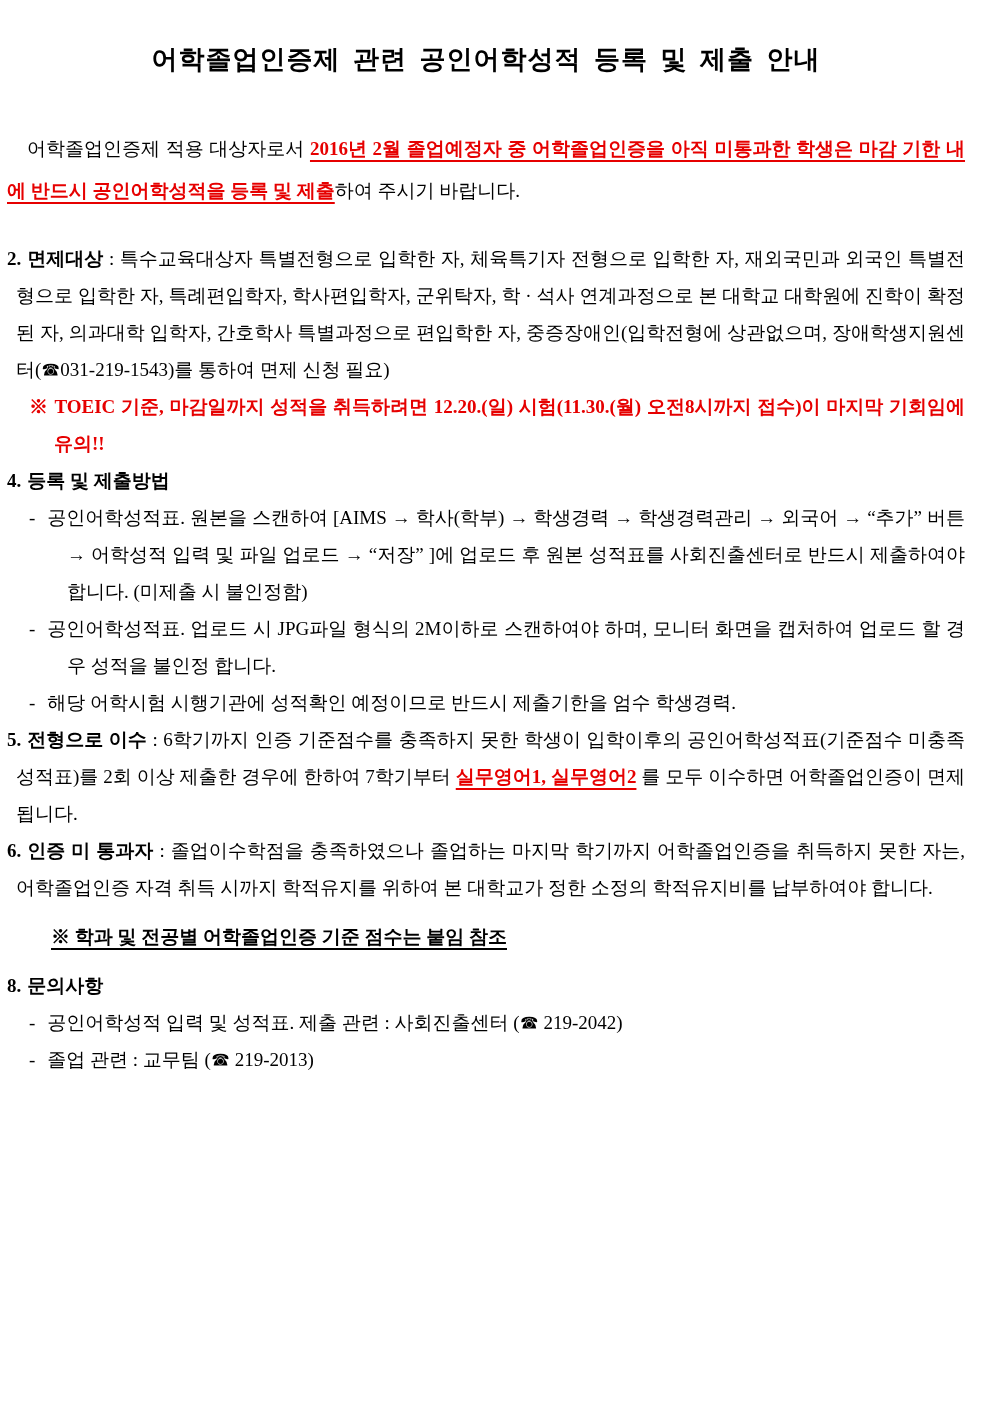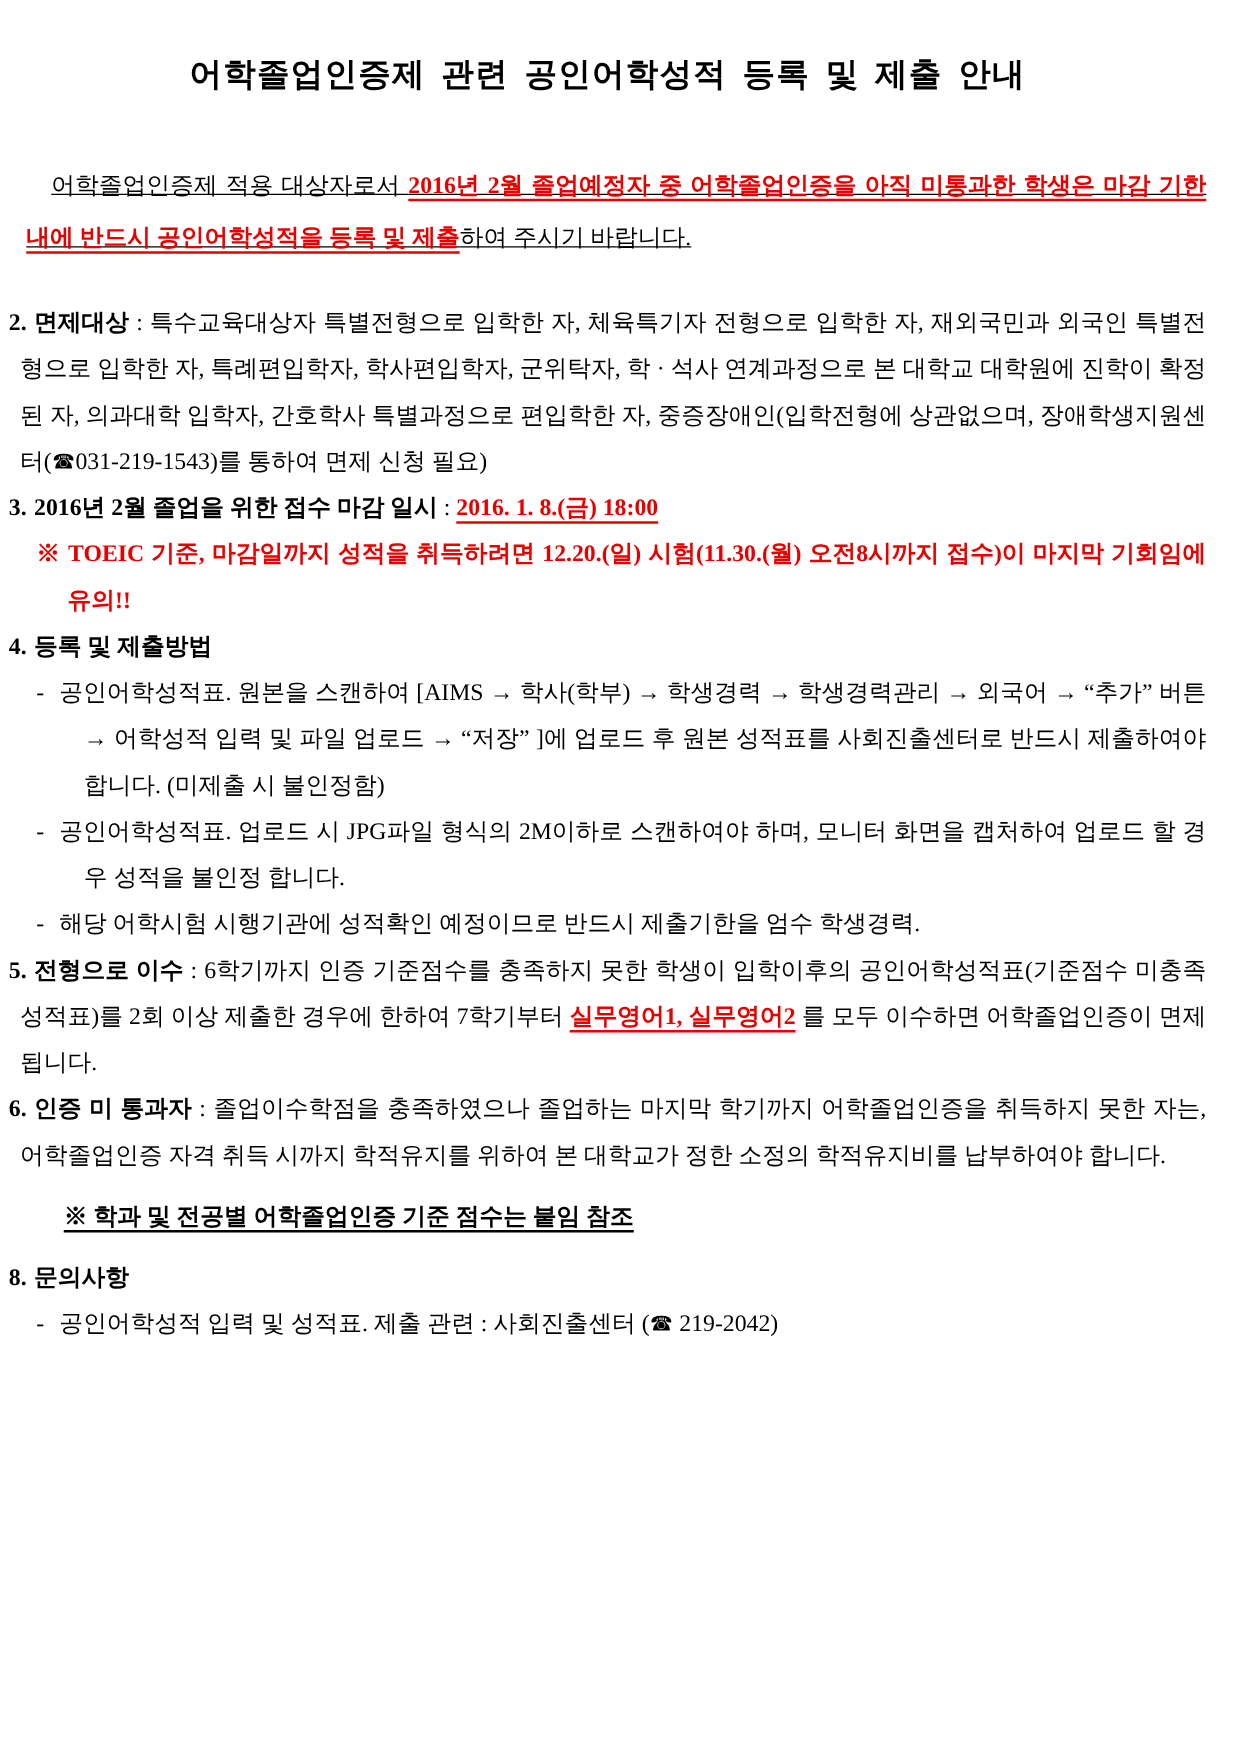--- a/index.html
+++ b/index.html
@@ -18,24 +18,23 @@
   .title{
     margin:0 0 50px 0;
     font-size:26px;
     font-weight:bold;
     text-align:center;
     letter-spacing:1px;
     word-spacing:5px;
     line-height:36px;
   }
   .intro{
-    margin:0 0 28px 14px;
+    margin:0 0 28px 0;
     line-height:42px;
     text-indent:20px;
-    text-decoration:underline;
   }
   .item{
     margin:0;
     line-height:37px;
     padding-left:9px;
     text-indent:-9px;
   }
   .sub{
     margin:0;
     line-height:37px;
@@ -72,21 +71,20 @@
 
 <div class="page">
 
   <h1 class="title">어학졸업인증제 관련 공인어학성적 등록 및 제출 안내</h1>
 
   <p class="intro"><span>어학졸업인증제 적용 대상자로서 </span><span class="red bold u">2016년 2월 졸업예정자 중 어학졸업인증을 아직 미통과한 학생은 마감 기한 내에 반드시 공인어학성적을 등록 및 제출</span><span>하여 주시기 바랍니다.</span></p>
 
 
   <div class="item"><span class="num">2.</span><span class="hd">면제대상</span><span> : </span><span>특수교육대상자 특별전형으로 입학한 자, 체육특기자 전형으로 입학한 자, 재외국민과 외국인 특별전형으로 입학한 자, 특례편입학자, 학사편입학자, 군위탁자, 학 · 석사 연계과정으로 본 대학교 대학원에 진학이 확정된 자, 의과대학 입학자, 간호학사 특별과정으로 편입학한 자, 중증장애인(입학전형에 상관없으며, 장애학생지원센터(☎031-219-1543)를 통하여 면제 신청 필요)</span></div>
 
-  <div class="item"><span class="num">3.</span><span class="hd">2016년 2월 졸업을 위한 접수 마감 일시</span><span> : </span><span class="red bold u">2016. 1. 8.(금) 18:00</span></div>
 
   <div class="note-toeic"><span>※ TOEIC 기준, 마감일까지 성적을 취득하려면 12.20.(일) 시험(11.30.(월) 오전8시까지 접수)이 마지막 기회임에 유의!!</span></div>
 
   <div class="item"><span class="num">4.</span><span class="hd">등록 및 제출방법</span></div>
 
   <div class="sub"><span class="dash">-</span><span>공인어학성적표. 원본을 스캔하여 [AIMS → 학사(학부) → 학생경력 → 학생경력관리 → 외국어 → “추가” 버튼 → 어학성적 입력 및 파일 업로드 → “저장” ]에 업로드 후 원본 성적표를 사회진출센터로 반드시 제출하여야 합니다. (미제출 시 불인정함)</span></div>
 
   <div class="sub"><span class="dash">-</span><span>공인어학성적표. 업로드 시 JPG파일 형식의 2M이하로 스캔하여야 하며, 모니터 화면을 캡처하여 업로드 할 경우 성적을 불인정 합니다.</span></div>
 
   <div class="sub"><span class="dash">-</span><span>해당 어학시험 시행기관에 성적확인 예정이므로 반드시 제출기한을 엄수 학생경력.</span></div>
@@ -95,14 +93,15 @@
 
   <div class="item"><span class="num">6.</span><span class="hd">인증 미 통과자</span><span> : </span><span>졸업이수학점을 충족하였으나 졸업하는 마지막 학기까지 어학졸업인증을 취득하지 못한 자는, 어학졸업인증 자격 취득 시까지 학적유지를 위하여 본 대학교가 정한 소정의 학적유지비를 납부하여야 합니다.</span></div>
 
 
   <div class="note-ref"><span class="u">※ 학과 및 전공별 어학졸업인증 기준 점수는 붙임 참조</span></div>
 
   <div class="item"><span class="num">8.</span><span class="hd">문의사항</span></div>
 
   <div class="sub"><span class="dash">-</span><span>공인어학성적 입력 및 성적표. 제출 관련 : 사회진출센터 (☎ 219-2042)</span></div>
 
+  <div class="sub"><span class="dash">-</span><span>졸업 관련 : 교무팀 (☎ 219-2013)</span></div>
 
 </div>
 
 </body></html>

